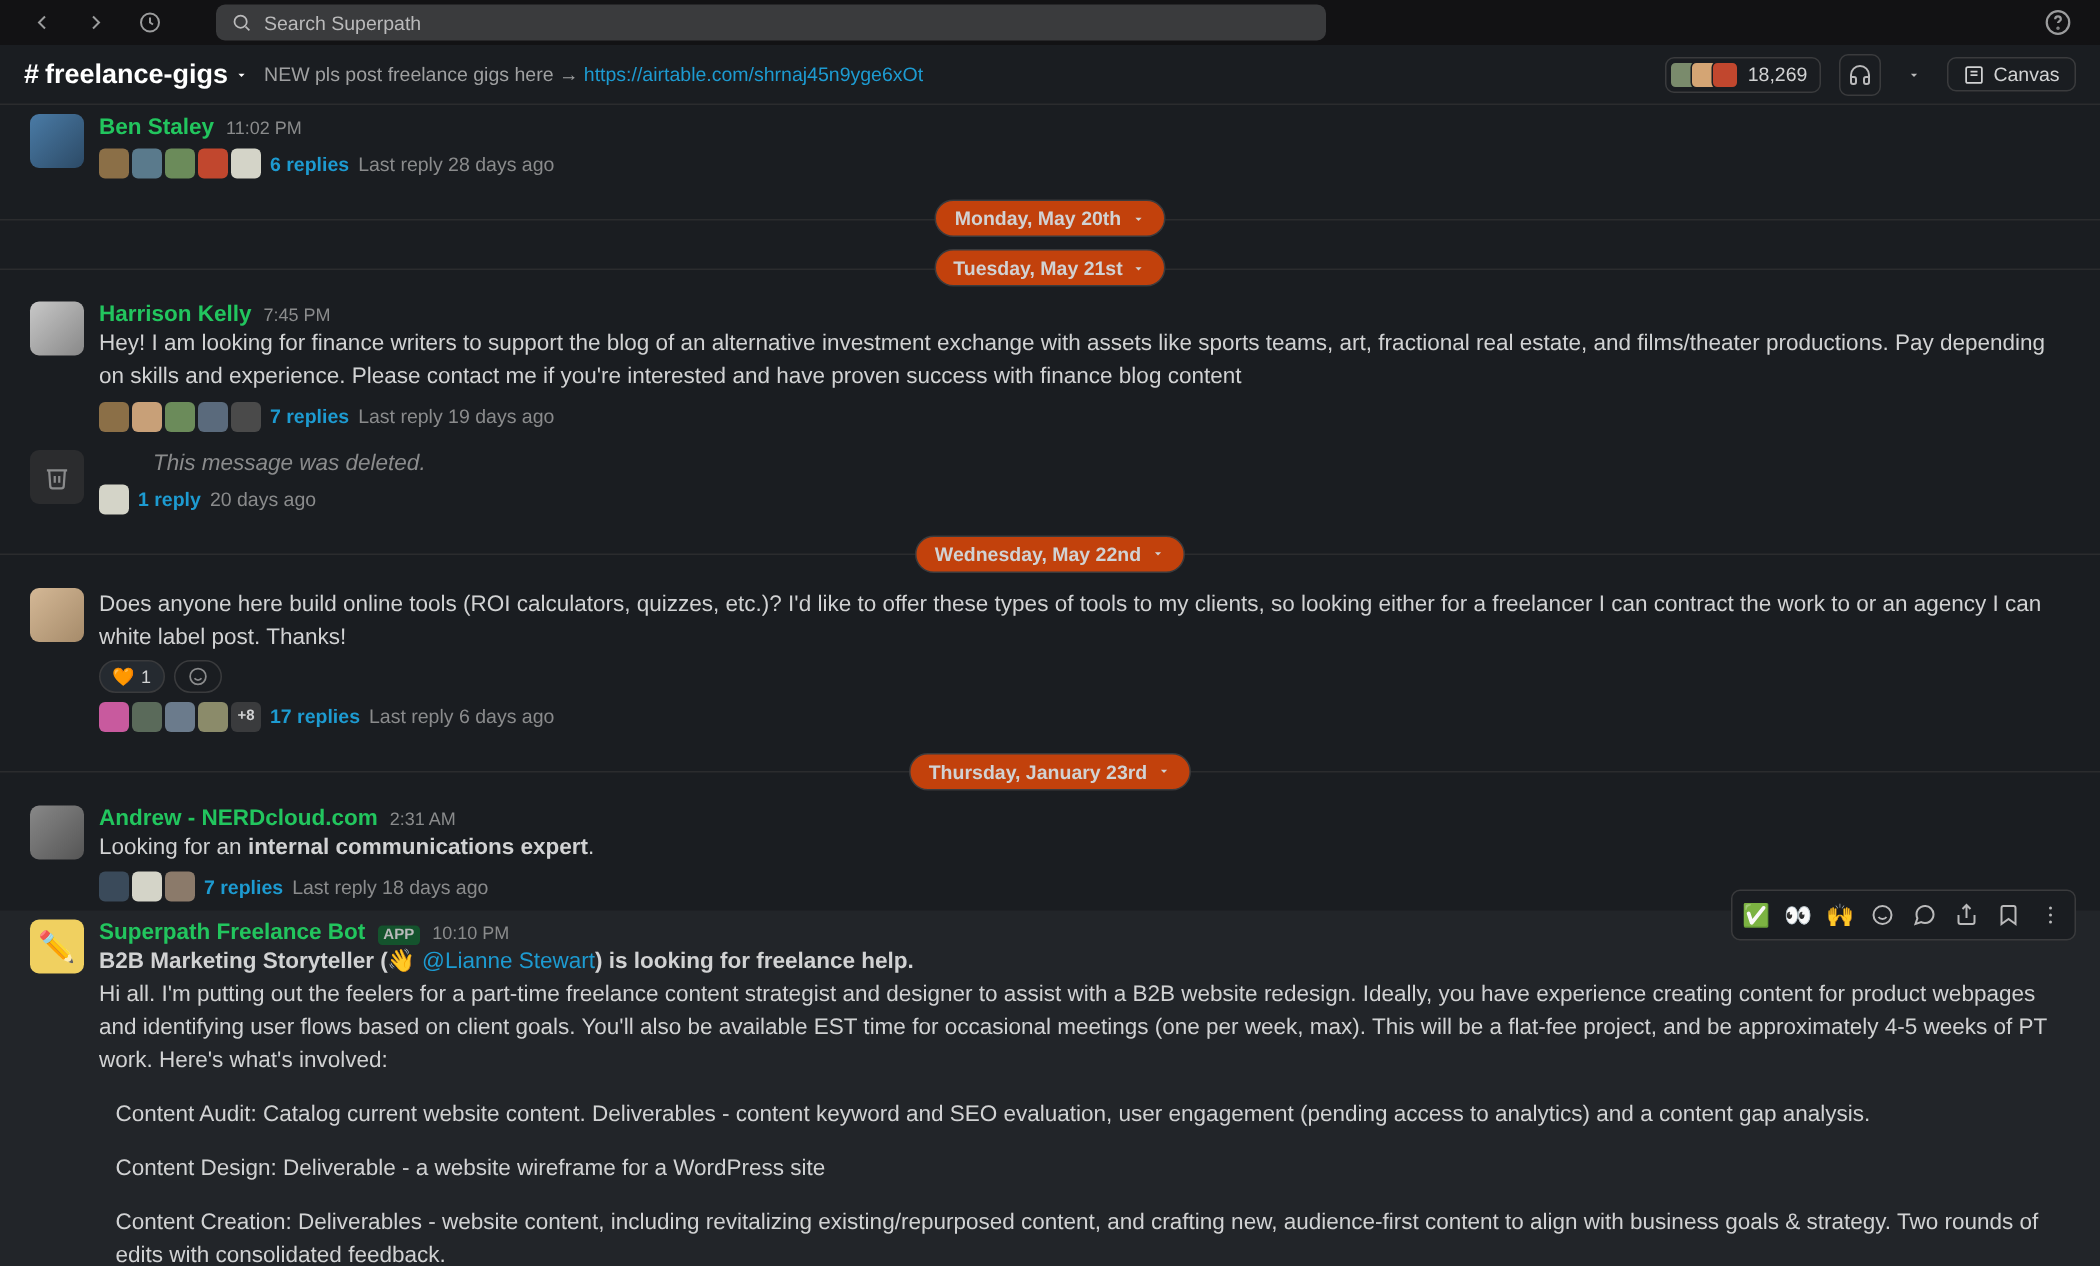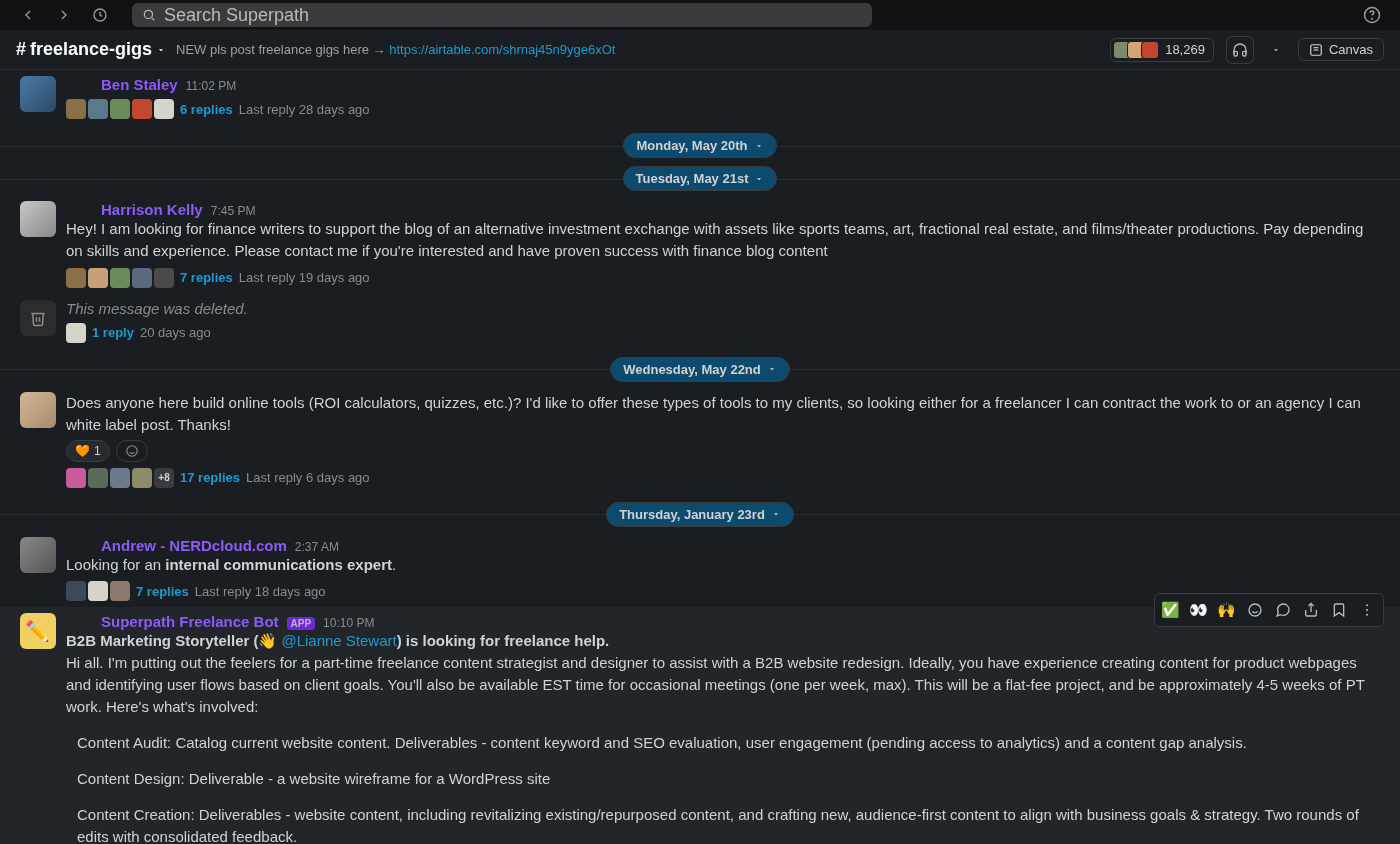--- a/index.html
+++ b/index.html
@@ -24,30 +24,30 @@
   width: 24px;
   height: 24px;
   display: flex;
   align-items: center;
   justify-content: center;
   color: #9b9c9d;
   cursor: pointer;
 }
 .search-box {
   flex: 0 0 740px;
-  margin-left: 8px;
+  margin-left: 20px;
   height: 24px;
   background: #3a3b3d;
   border-radius: 6px;
   display: flex;
   align-items: center;
   padding: 0 10px;
   gap: 8px;
   color: #bababb;
-  font-size: 18px;
+  font-size: 13px;
 }
 .help-icon {
   margin-left: auto;
   color: #9b9c9d;
 }
 .channel-header {
   height: 40px;
   border-bottom: 1px solid #2b2c2e;
   display: flex;
   align-items: center;
@@ -114,46 +114,46 @@
   content: "";
   position: absolute;
   left: 0; right: 0; top: 50%;
   border-top: 1px solid #2b2c2e;
 }
 .date-pill {
   position: relative;
   display: inline-flex;
   align-items: center;
   gap: 6px;
-  background: #0c4a6e;
+  background: #c2410c;
   border: 1px solid #3a3b3d;
   border-radius: 24px;
   padding: 4px 12px;
   font-size: 13px;
   font-weight: 700;
   color: #d1d2d3;
 }
 .msg {
   display: flex;
   padding: 6px 20px;
   gap: 10px;
   position: relative;
 }
 .avatar {
   width: 36px; height: 36px;
   border-radius: 6px;
   flex-shrink: 0;
 }
 .msg-body { flex: 1; min-width: 0; }
 .msg-head { display: flex; align-items: baseline; gap: 8px; }
-.author { font-weight: 900; color: #8b5cf6; font-size: 15px; margin-left: 35px; }
+.author { font-weight: 900; color: #22c55e; font-size: 15px; }
 .timestamp { font-size: 12px; color: #8a8b8c; }
 .app-badge {
   font-size: 10px;
-  background: #6d28d9;
+  background: #14532d;
   color: #bababb;
   padding: 1px 4px;
   border-radius: 3px;
   font-weight: 700;
 }
 .msg-text { line-height: 1.46; color: #d1d2d3; }
 .msg-text .bold { font-weight: 700; }
 .msg-text a, .msg-text .mention { color: #1d9bd1; text-decoration: none; }
 .reactions { display: flex; gap: 6px; margin-top: 4px; }
 .reaction {
@@ -180,21 +180,21 @@
 .thread-av { width: 20px; height: 20px; border-radius: 4px; }
 .thread-count { color: #1d9bd1; font-weight: 700; }
 .thread-time { color: #8a8b8c; }
 .deleted-icon {
   width: 36px; height: 36px;
   background: #2b2c2e;
   border-radius: 6px;
   display: flex; align-items: center; justify-content: center;
   color: #8a8b8c;
 }
-.deleted-text { color: #8a8b8c; font-style: italic; }
+.deleted-text { color: #8a8b8c; font-style: italic; margin-left: 36px; }
 .action-bar {
   position: absolute;
   right: 16px;
   top: -14px;
   background: #1a1d21;
   border: 1px solid #3a3b3d;
   border-radius: 6px;
   display: flex;
   padding: 2px;
 }
@@ -425,21 +425,21 @@
           <path d="M7 10l5 5 5-5z"></path>
         </svg>
     </div>
   </div>
 
   <div class="msg">
     <div class="avatar" style="background:linear-gradient(135deg,#888,#555)"></div>
     <div class="msg-body">
       <div class="msg-head">
         <span class="author">Andrew - NERDcloud.com</span>
-        <span class="timestamp">2:37 AM</span>
+        <span class="timestamp">2:31 AM</span>
       </div>
       <div class="msg-text">
         <span>Looking for an </span><span class="bold">internal communications expert</span><span>.</span>
       </div>
       <div class="thread">
         <div class="thread-avs">
           <div class="thread-av" style="background:#3a4a5a"></div>
             <div class="thread-av" style="background:#d4d4c8"></div>
             <div class="thread-av" style="background:#8b7a6a"></div>
         </div>

